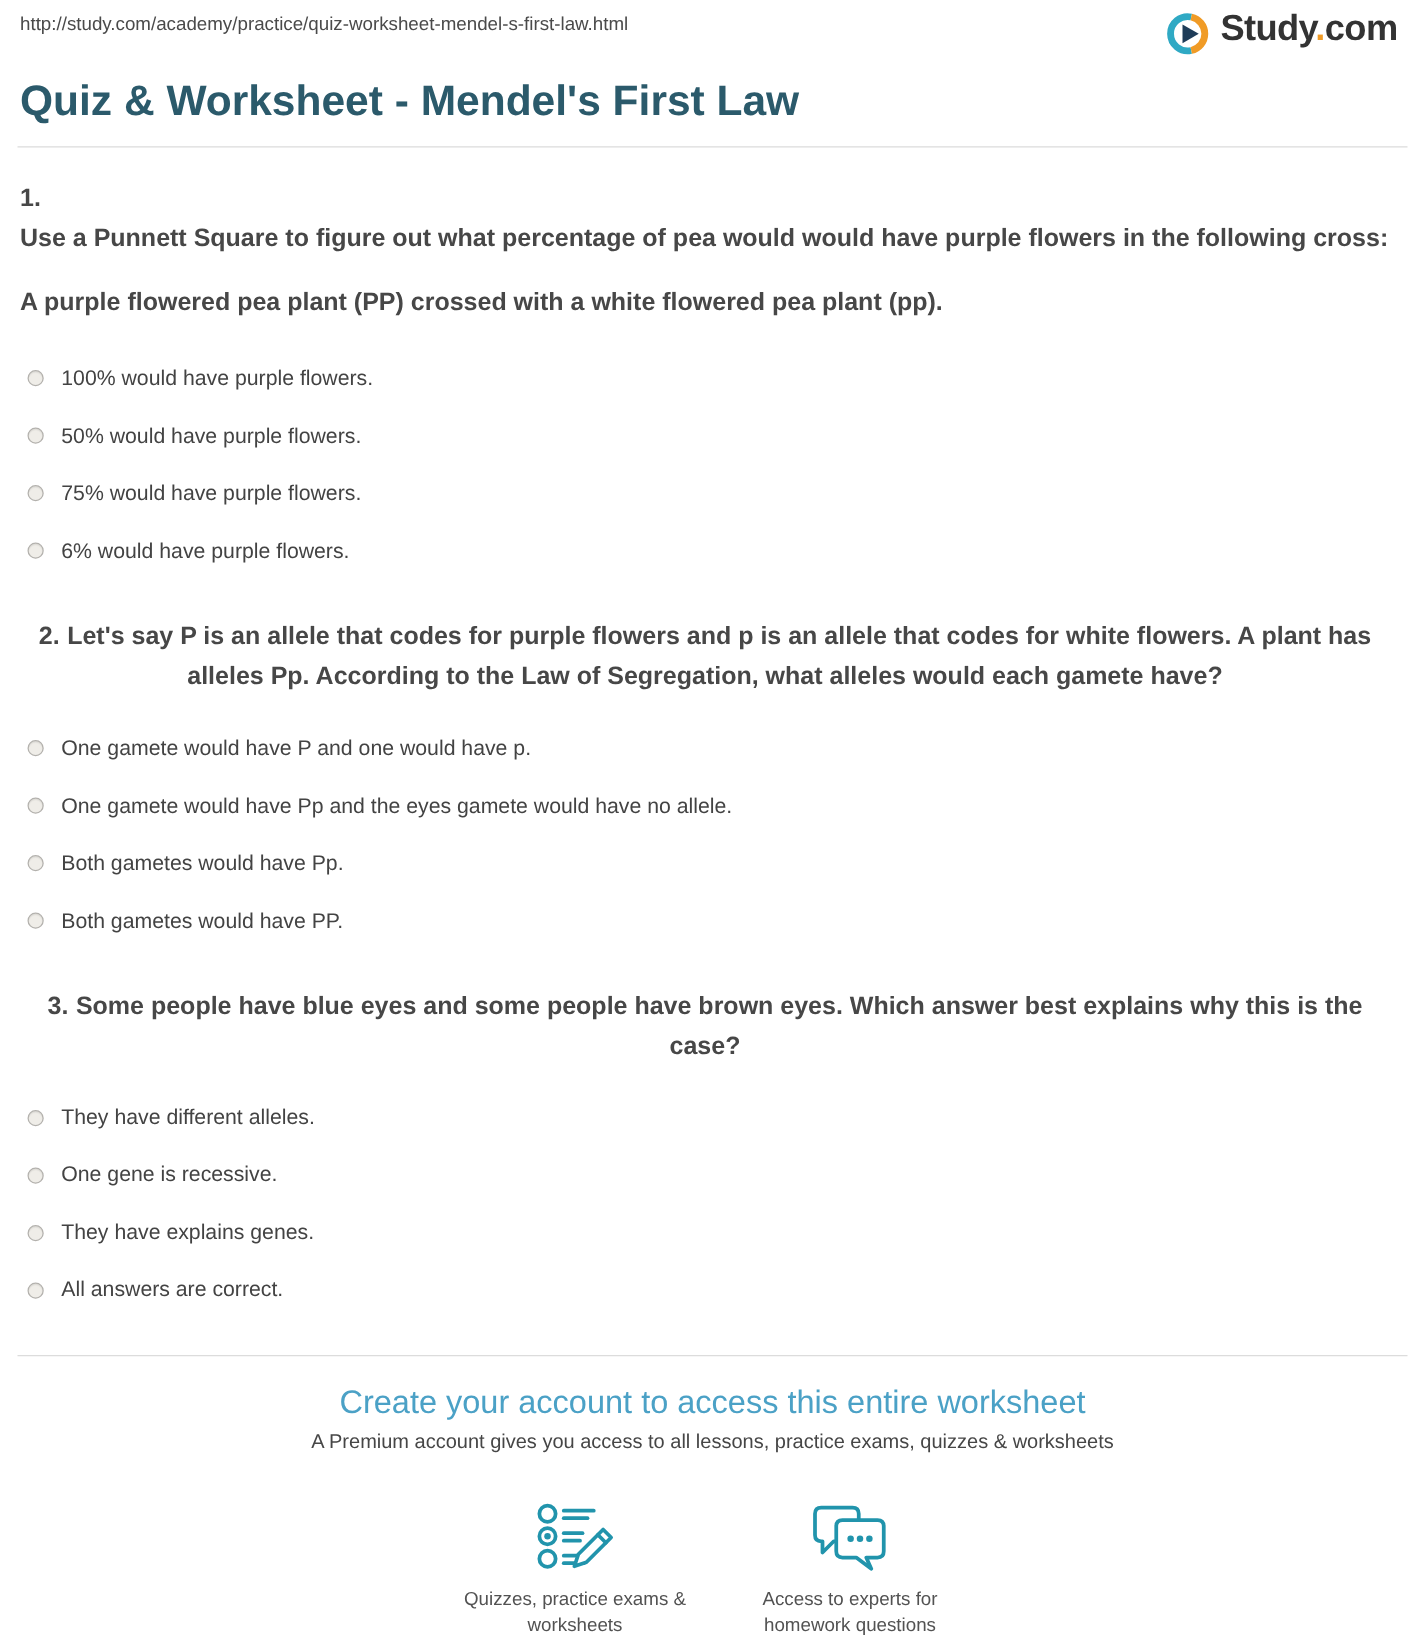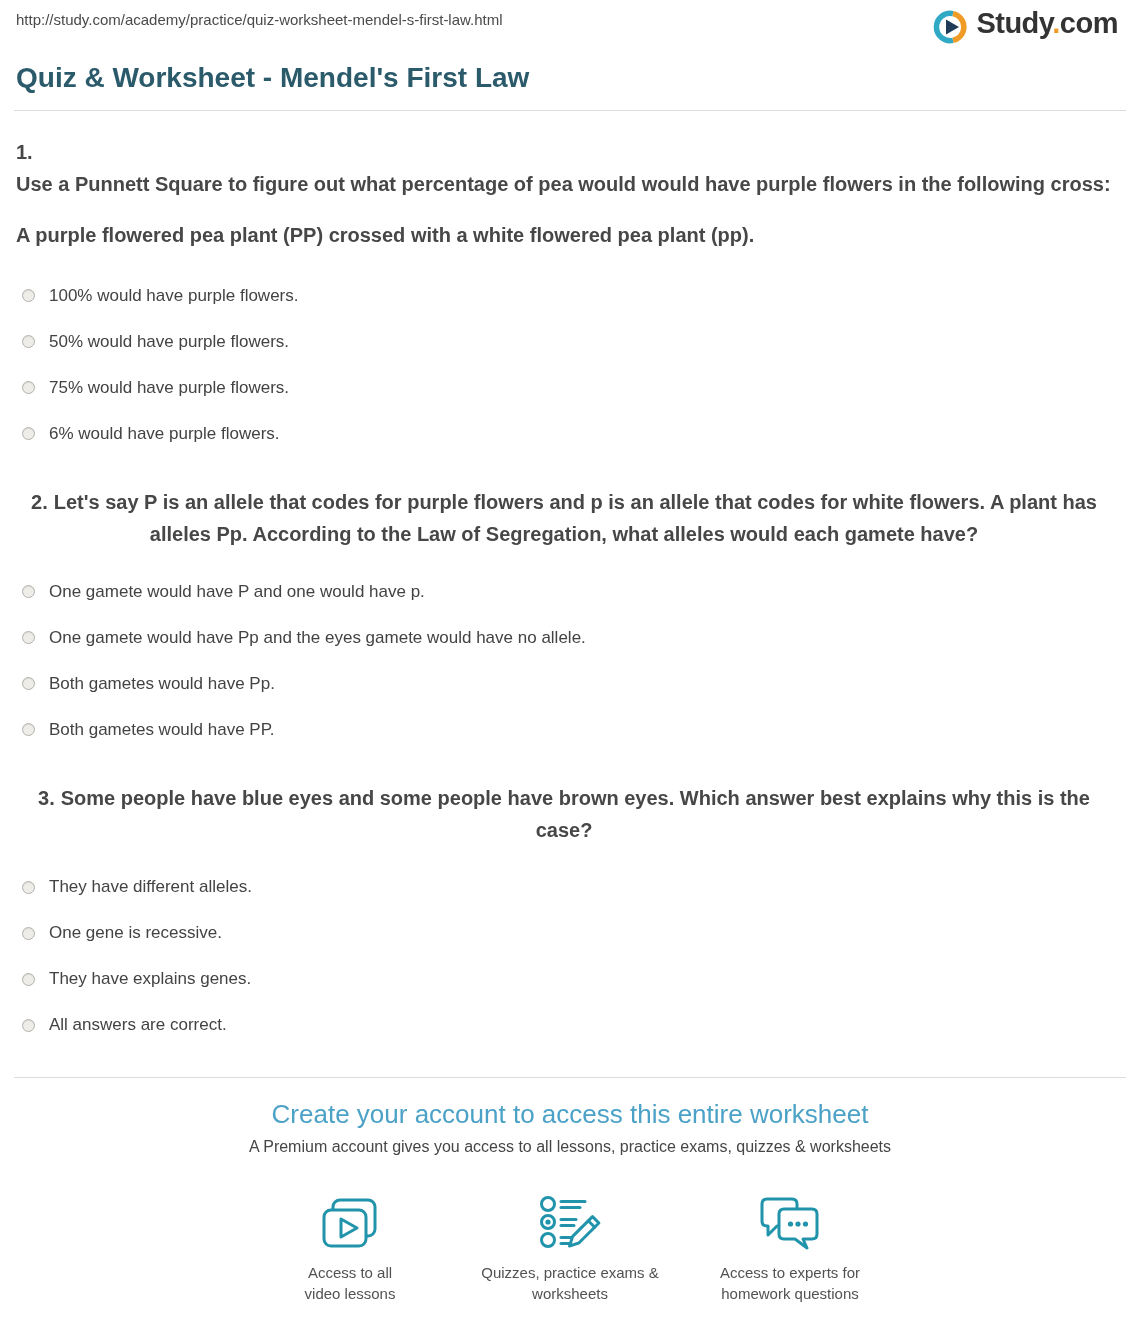--- a/index.html
+++ b/index.html
@@ -5,21 +5,21 @@
   * { box-sizing: border-box; margin: 0; padding: 0; }
   html, body { background: #ffffff; width: 1140px; }
   body { font-family: "Liberation Sans", "DejaVu Sans", sans-serif; color: #474747; position: relative; }
 
   .url-bar { padding: 11px 16px 0; font-size: 15px; color: #4a4a4a; }
 
   .logo { position: absolute; top: 7px; right: 22px; display: flex; align-items: flex-start; gap: 6px; }
   .logo-text { font-size: 29px; font-weight: bold; color: #333333; letter-spacing: -0.5px; }
   .logo-text .dot { color: #f09b26; }
 
-  .page-title { margin: 34px 16px 0; font-size: 28px; font-weight: bold; color: #2b5a6b; }
+  .page-title { margin: 34px 16px 0; font-size: 34px; font-weight: bold; color: #2b5a6b; }
 
   .rule { border: none; border-top: 1px solid #dcdcdc; margin: 16px 14px 0; }
 
   .quiz { padding: 0 16px; }
 
   .q-block { margin-top: 25px; }
   .q-number { font-size: 20px; font-weight: bold; color: #474747; line-height: 1.6; }
   .q-text { font-size: 20px; font-weight: bold; color: #474747; line-height: 1.62; max-width: 1096px; }
   .q-subtext { margin-top: 19px; font-size: 20px; font-weight: bold; color: #474747; line-height: 1.62; }
   .q-num-inline { margin-right: 6px; }
@@ -144,30 +144,20 @@
 </div>
 
 <hr class="rule rule-bottom">
 
 <div class="cta">
   <div class="cta-heading">Create your account to access this entire worksheet</div>
   <div class="cta-sub">A Premium account gives you access to all lessons, practice exams, quizzes &amp; worksheets</div>
 
   <div class="features">
 
-    <div class="feature">
-      <div class="feature-icon">
-        <svg width="64" height="56" viewBox="0 0 64 56" fill="none" stroke="#2194ac" stroke-width="3" stroke-linejoin="round" stroke-linecap="round">
-          <rect x="15" y="3" width="42" height="36" rx="7"></rect>
-          <rect x="6" y="13" width="42" height="36" rx="7" fill="#ffffff"></rect>
-          <path d="M23 22 L23 40 L39 31 Z"></path>
-        </svg>
-      </div>
-      <div class="feature-caption cap-1">Access to all video lessons</div>
-    </div>
 
     <div class="feature">
       <div class="feature-icon">
         <svg width="64" height="58" viewBox="0 0 64 58" fill="none" stroke="#2194ac" stroke-width="3" stroke-linejoin="round" stroke-linecap="round">
           <circle cx="10" cy="9" r="6.5"></circle>
           <circle cx="10" cy="27" r="6.5"></circle>
           <circle cx="10" cy="45" r="6.5"></circle>
           <circle cx="10" cy="27" r="2.6" fill="#2194ac" stroke="none"></circle>
           <line x1="23" y1="6.5" x2="47" y2="6.5"></line>
           <line x1="23" y1="12.5" x2="42" y2="12.5"></line>

